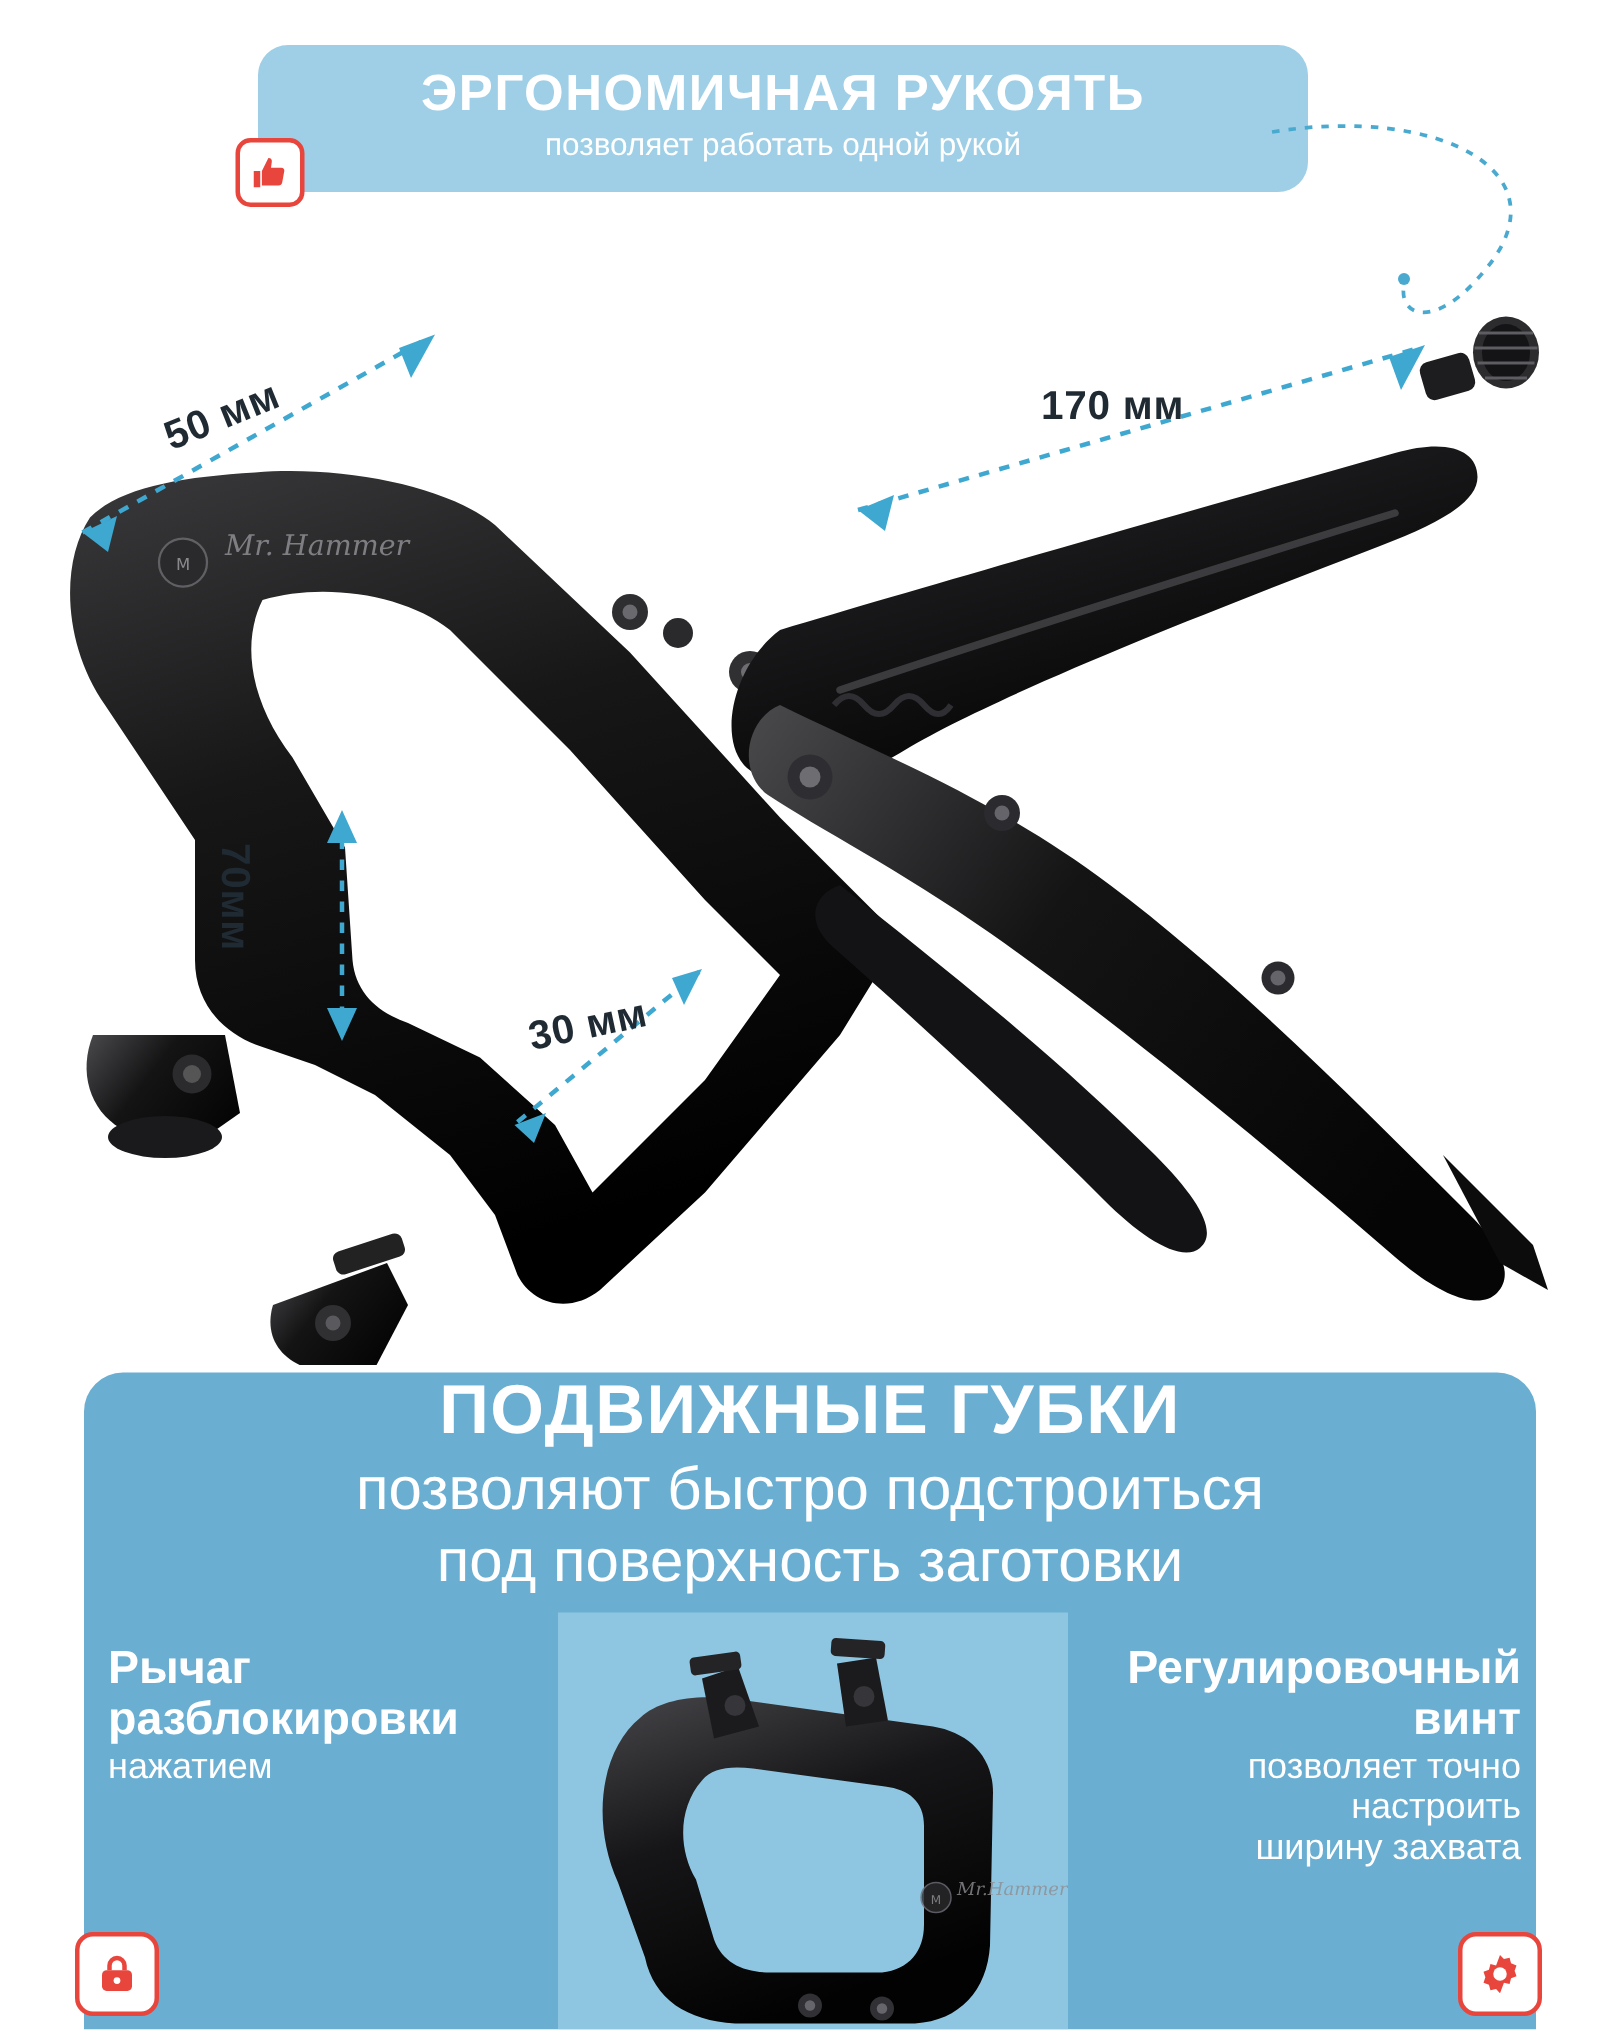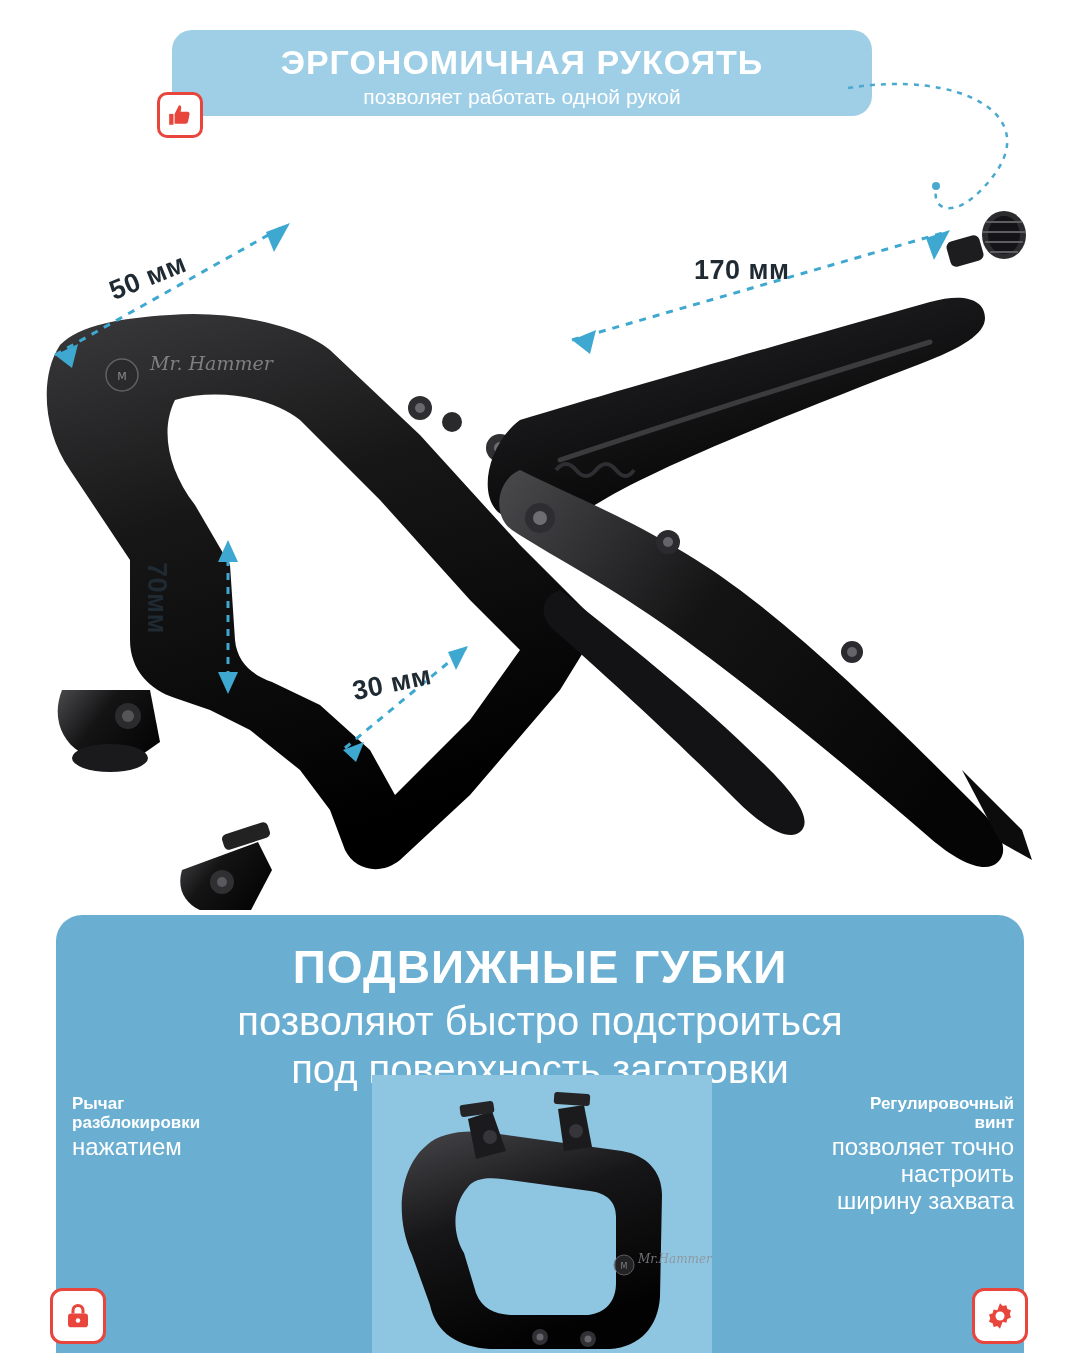--- a/index.html
+++ b/index.html
@@ -16,21 +16,21 @@
     height: 1353px;
     background: #ffffff;
   }
 
   
   .top-banner {
     position: absolute;
     left: 172px;
     top: 30px;
     width: 700px;
-    padding: 14px 26px 6px 26px;
+    padding: 14px 26px 18px 26px;
     background: #9fcfe6;
     border-radius: 20px;
     text-align: center;
     color: #ffffff;
   }
   .top-banner .title {
     font-size: 34px;
     font-weight: bold;
     letter-spacing: 1px;
     line-height: 1.1;
@@ -89,40 +89,39 @@
     position: absolute;
     left: 56px; top: 915px;
     width: 968px; height: 438px;
     background: #6aaed2;
     border-radius: 26px 26px 0 0;
     color: #ffffff;
     text-align: center;
     overflow: hidden;
   }
   .bottom-panel .b-title {
-    margin-top: 28px;
     font-size: 46px;
     font-weight: bold;
     letter-spacing: 1px;
     line-height: 1.05;
   }
   .bottom-panel .b-sub {
     margin-top: 6px;
     font-size: 40px;
     line-height: 1.2;
     font-weight: normal;
   }
 
   .feature {
     position: absolute;
     width: 300px;
     color: #ffffff;
   }
   .feature .f-title {
-    font-size: 17px;
+    font-size: 31px;
     font-weight: bold;
     line-height: 1.1;
   }
   .feature .f-body {
     font-size: 24px;
     line-height: 1.12;
     margin-top: 2px;
   }
   .feature-left { left: 16px; top: 180px; text-align: left; }
   .feature-right { right: 10px; top: 180px; text-align: right; }

